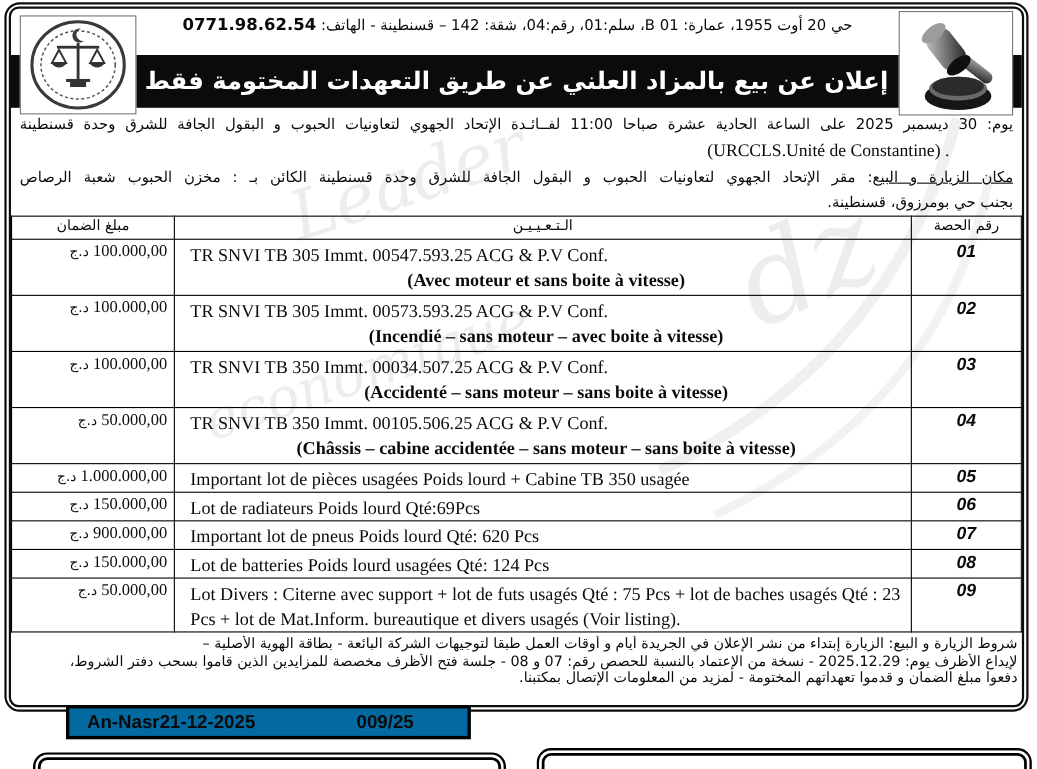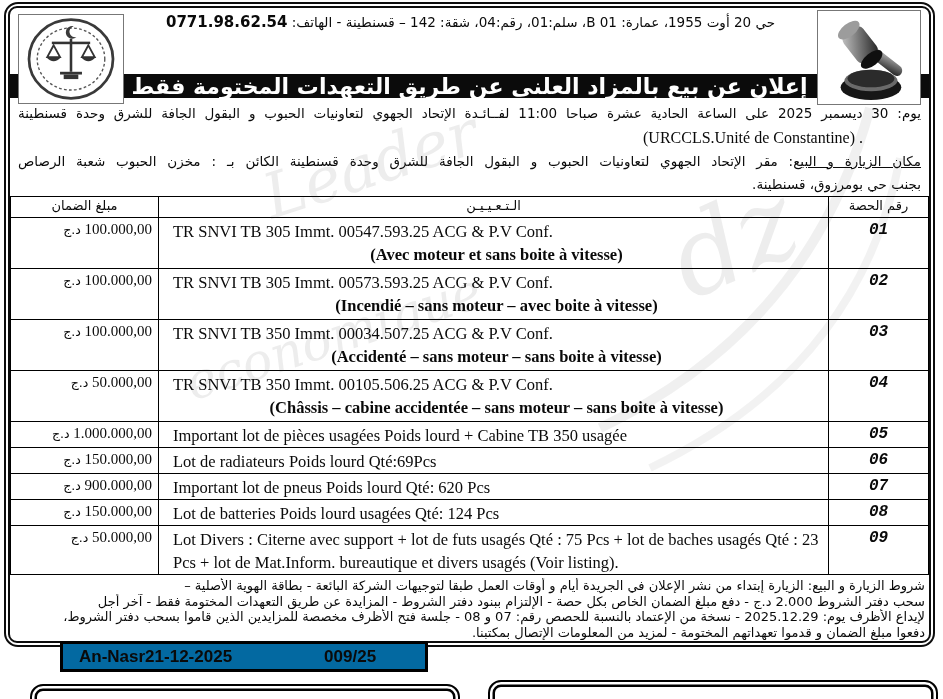--- a/index.html
+++ b/index.html
@@ -17,21 +17,21 @@
     border: 2.5px solid #0d0d0d; border-radius: 14px;
   }
   .frame-inner {
     position: absolute; inset: 2px;
     border: 2.5px solid #0d0d0d; border-radius: 9px;
     overflow: hidden; background: #fff;
   }
   
   .header { position: relative; height: 90px; }
   .banner {
-    position: absolute; left: 0; right: 0; bottom: 0; height: 24px;
+    position: absolute; left: 0; right: 0; bottom: 0; height: 48px;
     background: #0b0b0b; color: #fff;
     display: flex; align-items: center; justify-content: center;
     font-weight: bold; font-size: 22px; padding: 0 112px; white-space: nowrap;
   }
   .logo-box {
     position: absolute; left: 8px; top: 6px; width: 106px; height: 90px;
     background: #fff; border: 1px solid #777; z-index: 2;
     display: flex; align-items: center; justify-content: center;
   }
   .gavel-box {
@@ -73,21 +73,21 @@
   }
   table.lots th, table.lots td { border: 1px solid #000; vertical-align: top; }
   col.c-lot { width: 100px; }
   col.c-amt { width: 148px; }
   th {
     font-size: 13px; font-weight: normal; height: 21px; text-align: center;
     padding-top: 1px;
   }
   td.lot {
     text-align: center;
-    font-family: Liberation Mono, monospace;
+    font-family: Liberation Sans, sans-serif;
     font-weight: bold; font-style: italic; font-size: 16px; padding-top: 3px;
   }
   td.desc {
     direction: ltr; text-align: left; padding: 2px 8px 0 14px;
     font-family: "Liberation Serif", "DejaVu Serif", serif; font-size: 16.5px;
     line-height: 23px;
     margin-top: 16px;
   }
   td.desc .note { text-align: center; font-weight: bold; }
   td.desc .lbl { font-weight: normal; }
@@ -296,21 +296,20 @@
         <td class="desc">
           <div><span class="lbl">Lot Divers :</span> <span>Citerne avec support  + lot de futs usagés Qté : 75 Pcs + lot de baches usagés Qté : 23 Pcs + lot de Mat.Inform. bureautique et divers usagés (Voir listing).</span></div>
         </td>
         <td class="amt"><span>50.000,00</span> <span class="cur">د.ج</span></td>
       </tr>
     </tbody>
       </table>
 
     <div class="conditions">
       <div class="cond-line">شروط الزيارة و البيع: الزيارة إبتداء من نشر الإعلان في الجريدة أيام و أوقات العمل طبقا لتوجيهات الشركة البائعة - بطاقة الهوية الأصلية –</div>
-      <div class="cond-line">سحب دفتر الشروط 2.000 د.ج -  دفع مبلغ الضمان الخاص بكل حصة - الإلتزام ببنود دفتر الشروط  - المزايدة عن طريق التعهدات المختومة فقط -  آخر أجل</div>
       <div class="cond-line">لإيداع الأظرف يوم: 2025.12.29 -  نسخة من الإعتماد بالنسبة للحصص رقم: 07 و 08 -  جلسة فتح الأظرف مخصصة للمزايدين الذين قاموا بسحب دفتر الشروط،</div>
       <div class="cond-line">دفعوا مبلغ الضمان  و قدموا تعهداتهم المختومة - لمزيد من المعلومات الإتصال بمكتبنا.</div>
     </div>
 
   </div>
 </div>
 
 <div class="stamp">
   <span class="s1">An-Nasr21-12-2025</span>
   <span class="s2">009/25</span>

